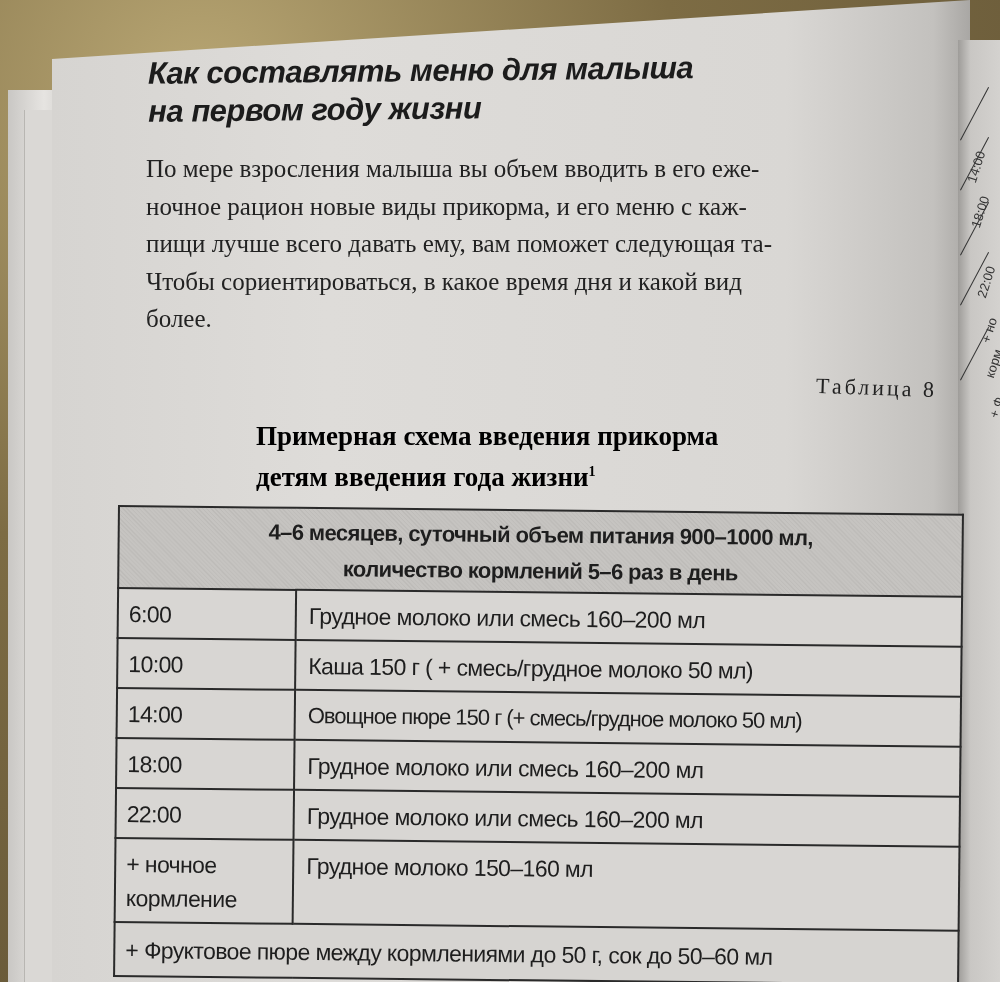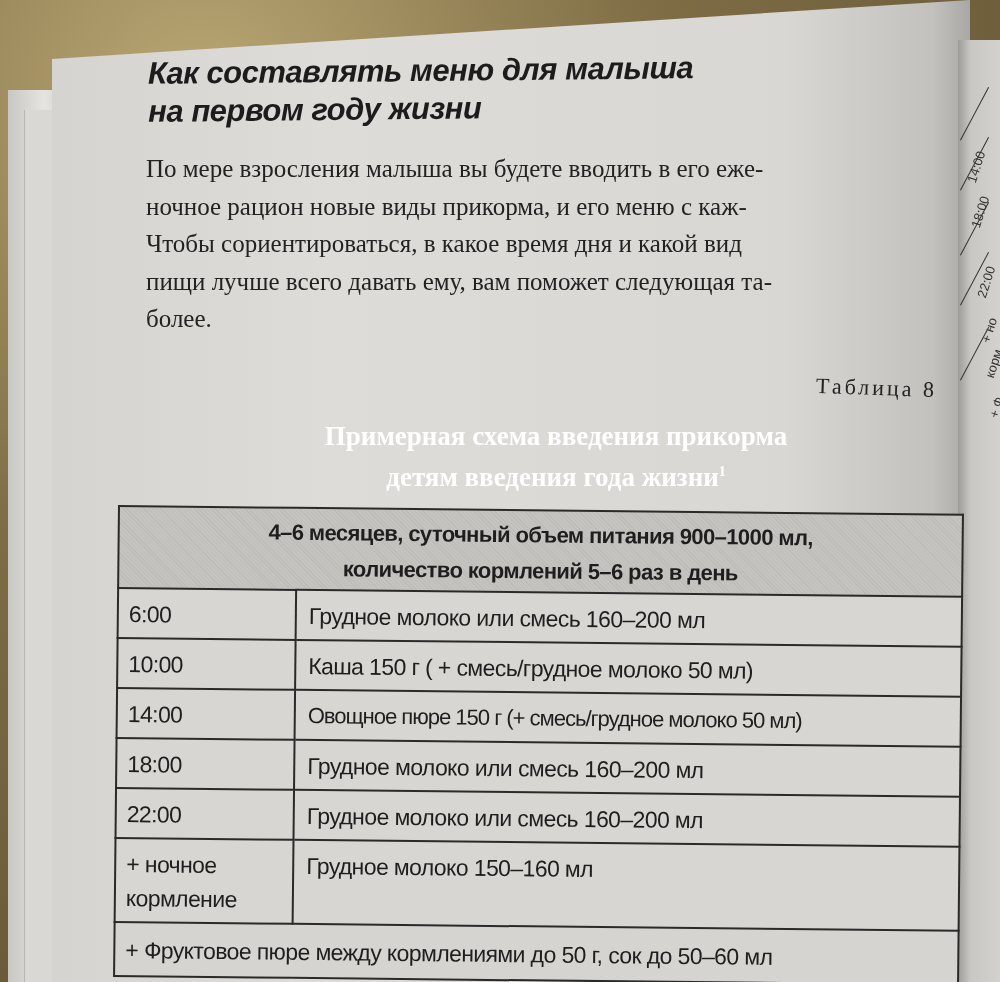--- a/index.html
+++ b/index.html
@@ -57,22 +57,21 @@
     text-align: justify;
   }
   .intro .line { display: block; white-space: nowrap; }
   .table-label {
     position: absolute; left: 816px; top: 375px;
     font-size: 22px; letter-spacing: 3px; color: #222;
     transform: rotate(2deg);
   }
   .table-title {
     position: absolute; left: 256px; top: 418px; width: 600px;
-    font-size: 27px; line-height: 36px; font-weight: bold; color: #ffffff;
-    text-align: center;
+    font-size: 27px; line-height: 36px; font-weight: bold; color: #000000;
   }
   .table-title sup { font-size: 14px; }
 
   .feed-table {
     position: absolute; left: 118px; top: 505px; width: 846px;
     border-collapse: collapse;
     font-family: "Liberation Sans", sans-serif;
     color: #1e1e1e;
     transform: rotate(0.6deg);
     transform-origin: left top;
@@ -123,24 +122,24 @@
   <div class="sliver-line" style="top:265px;"></div>
   <div class="sliver-line" style="top:340px;"></div>
 </div>
 
 <h1 class="heading">
   <span style="display:block">Как составлять меню для малыша</span>
   <span style="display:block">на первом году жизни</span>
 </h1>
 
 <div class="intro">
-  <span class="line">По мере взросления малыша вы будете вводить в его еже-</span>
+  <span class="line">По мере взросления малыша вы объем вводить в его еже-</span>
   <span class="line">ночное рацион новые виды прикорма, и его меню с каж-</span>
+  <span class="line">пищи лучше всего давать ему, вам поможет следующая та-</span>
   <span class="line">Чтобы сориентироваться, в какое время дня и какой вид</span>
-  <span class="line">пищи лучше всего давать ему, вам поможет следующая та-</span>
   <span class="line">более.</span>
 </div>
 
 <div class="table-label">Таблица 8</div>
 
 <div class="table-title">
   <span style="display:block">Примерная схема введения прикорма</span>
   <span style="display:block"><span>детям введения года жизни</span><sup>1</sup></span>
 </div>
 

